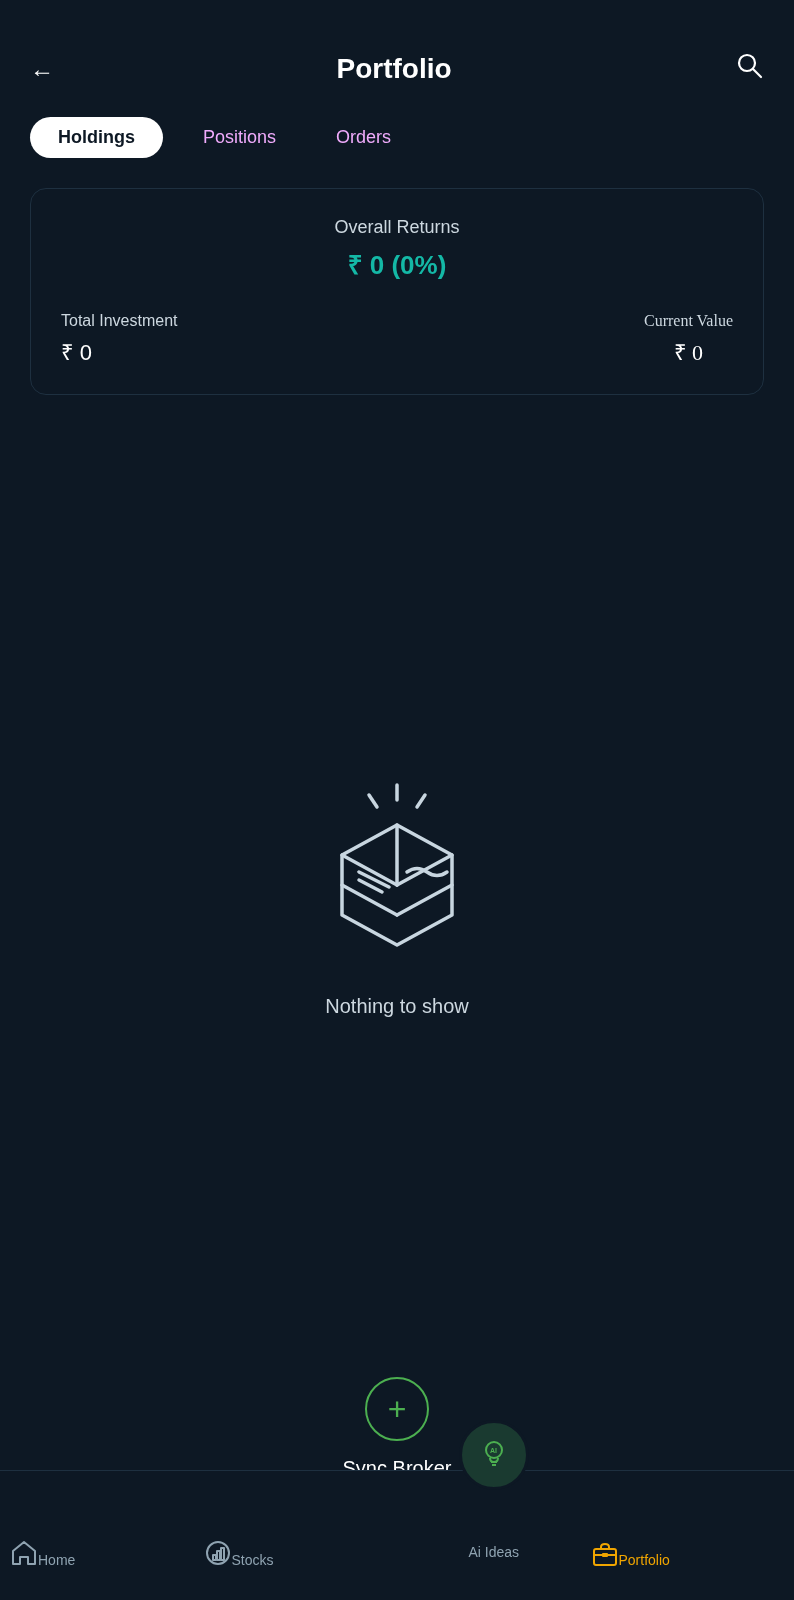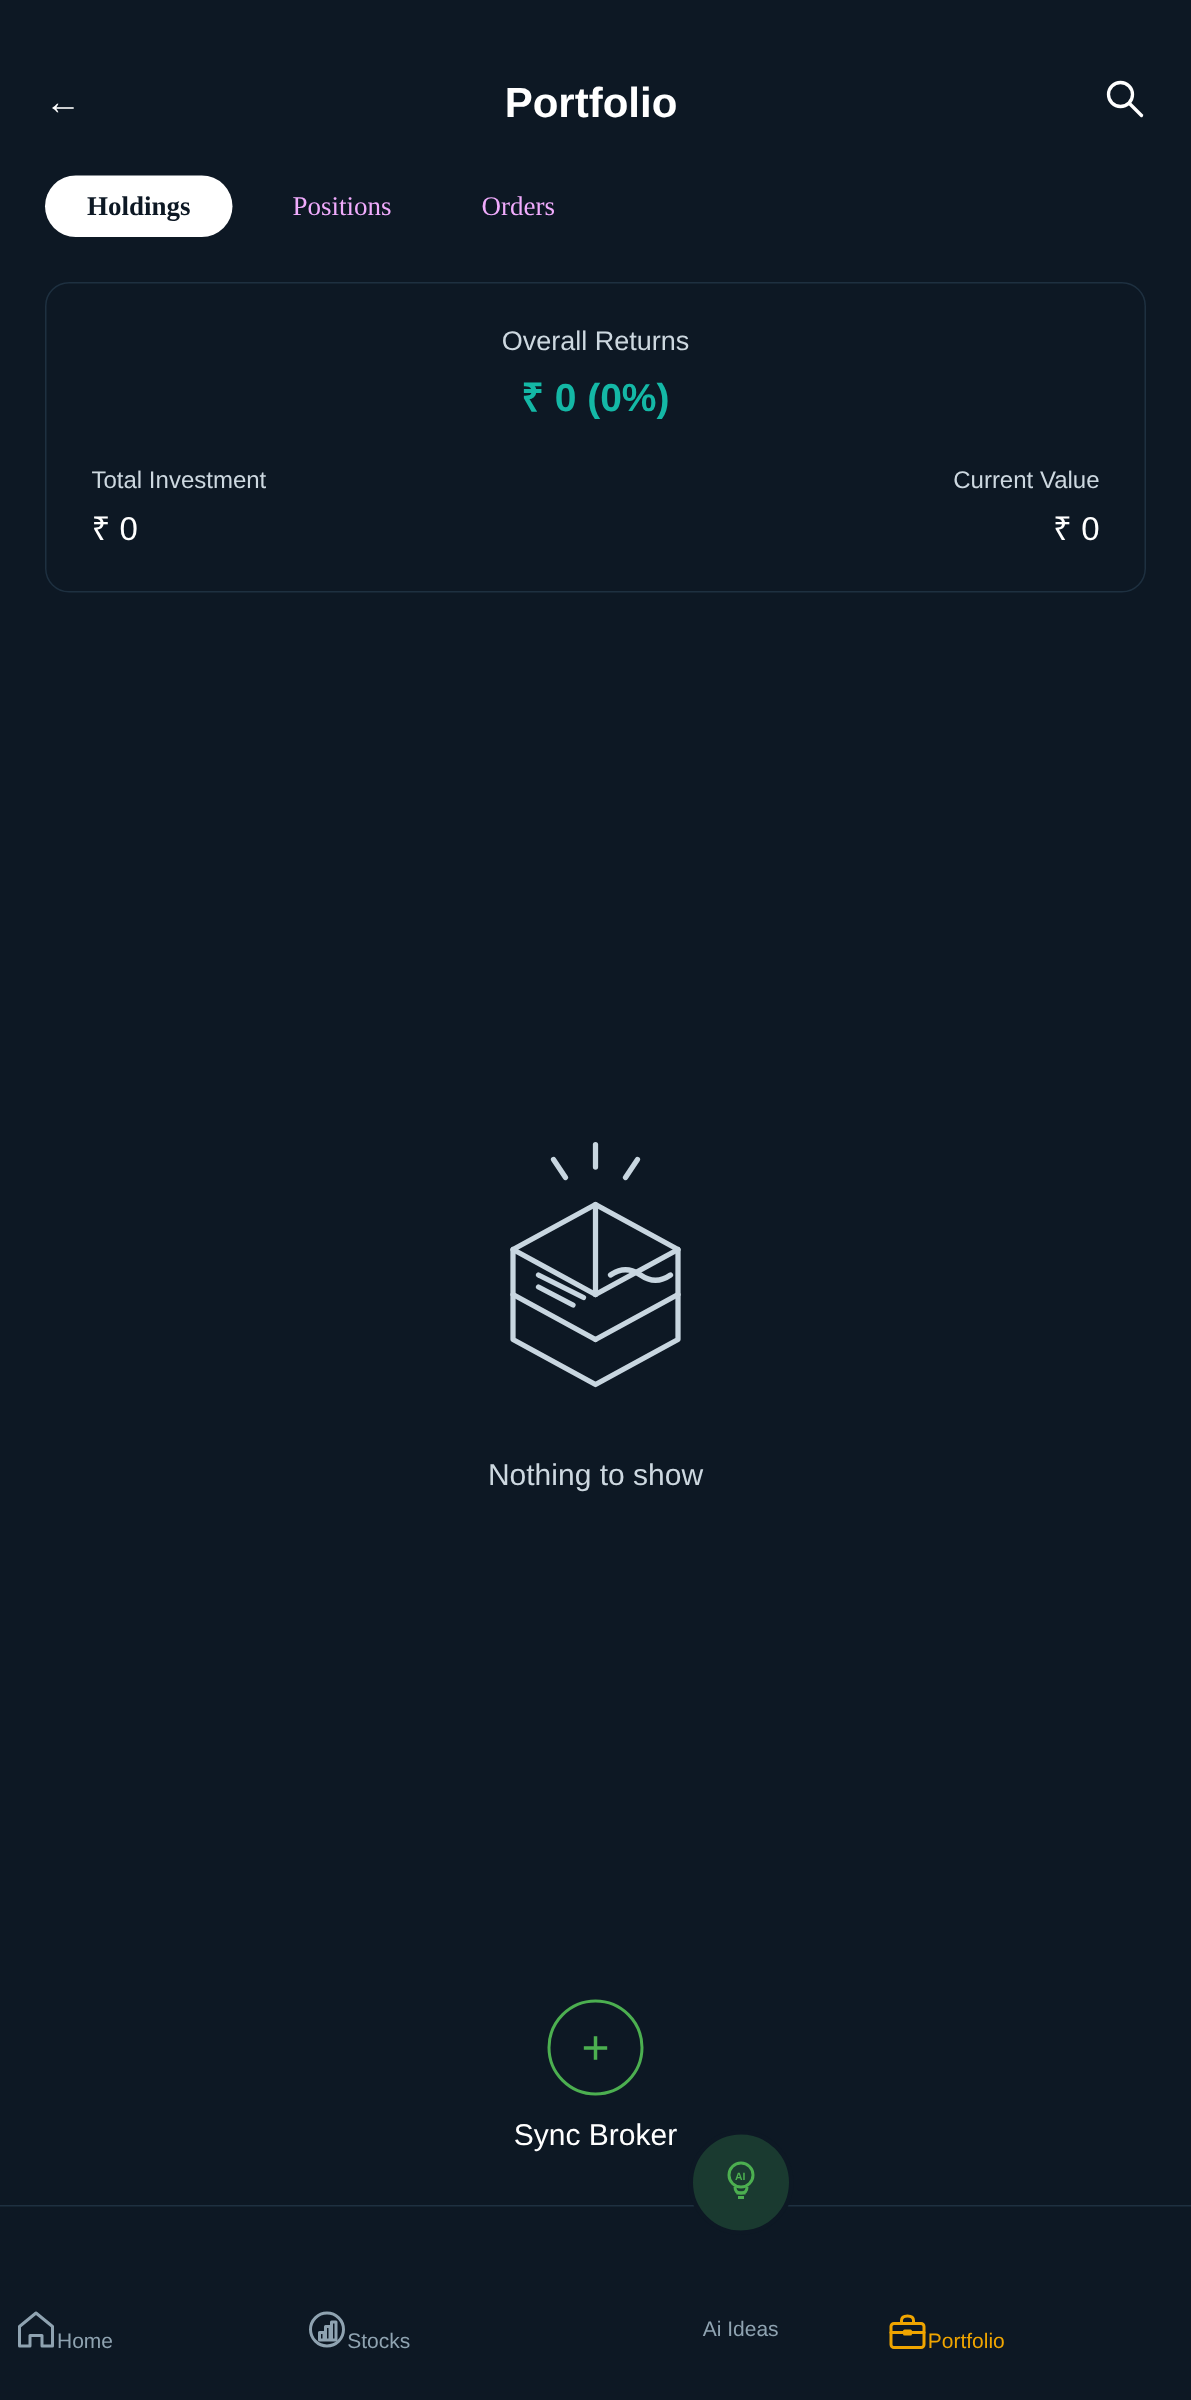--- a/index.html
+++ b/index.html
@@ -42,21 +42,20 @@
       cursor: pointer;
       color: #fff;
     }
 
     
     .tabs {
       display: flex;
       align-items: center;
       padding: 10px 30px 20px;
       gap: 20px;
-      font-family: Liberation Serif, serif;
     }
 
     .tab-active {
       background: #ffffff;
       color: #0d1824;
       border-radius: 30px;
       padding: 10px 28px;
       font-size: 18px;
       font-weight: 600;
       cursor: pointer;
@@ -98,21 +97,22 @@
       justify-content: space-between;
       align-items: flex-start;
     }
 
     .returns-col {
       display: flex;
       flex-direction: column;
     }
 
     .returns-col-right {
-      text-align: right;
+      text-align: center;
+      font-family: Liberation Serif, serif;
     }
 
     .col-label {
       color: #cdd8e0;
       font-size: 16px;
       margin-bottom: 6px;
     }
 
     .col-value {
       color: #ffffff;
@@ -234,21 +234,21 @@
       align-items: center;
       justify-content: center;
       margin-bottom: 6px;
       border: 3px solid #0d1824;
     }
 
     .main-content {
       display: flex;
       flex-direction: column;
       flex: 1;
-      padding-bottom: 104px;
+      padding-bottom: 60px;
     }
   </style>
 </head>
 <body>
 
 <div class="header">
   <span class="header-back">←</span>
   <span class="header-title">Portfolio</span>
   <span class="header-search">
     <svg width="30" height="30" viewBox="0 0 30 30" fill="none" stroke="white" stroke-width="2.2" stroke-linecap="round">

